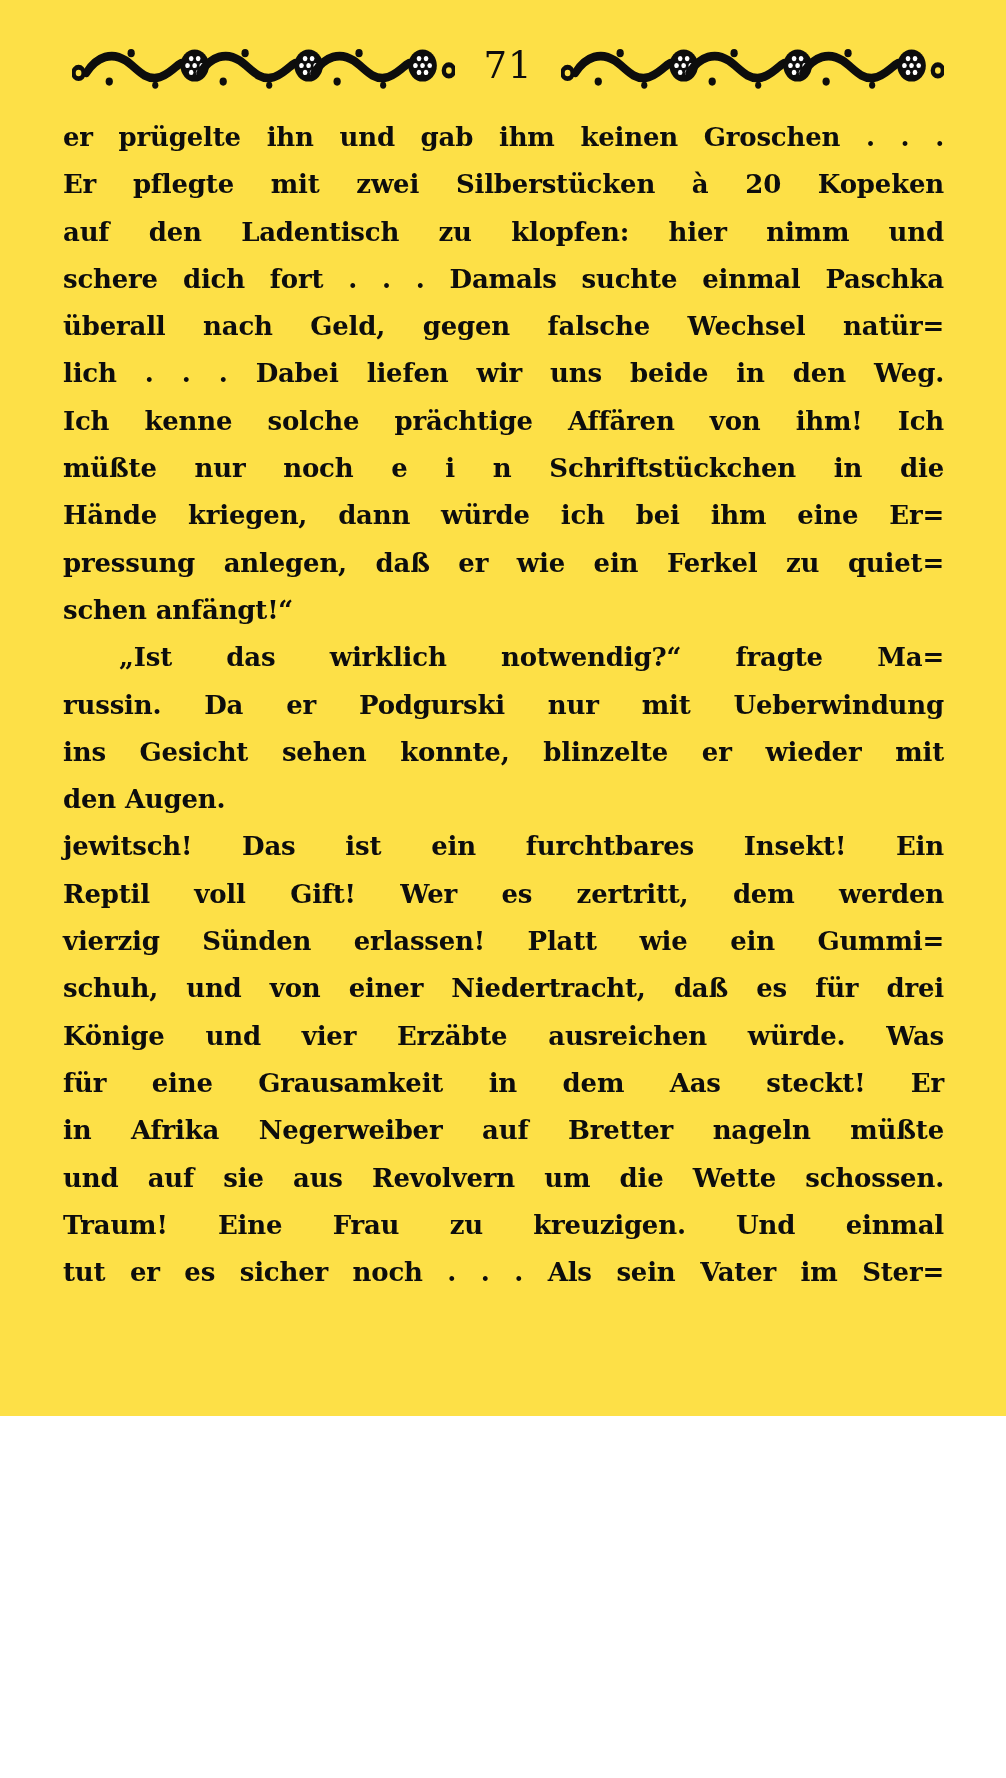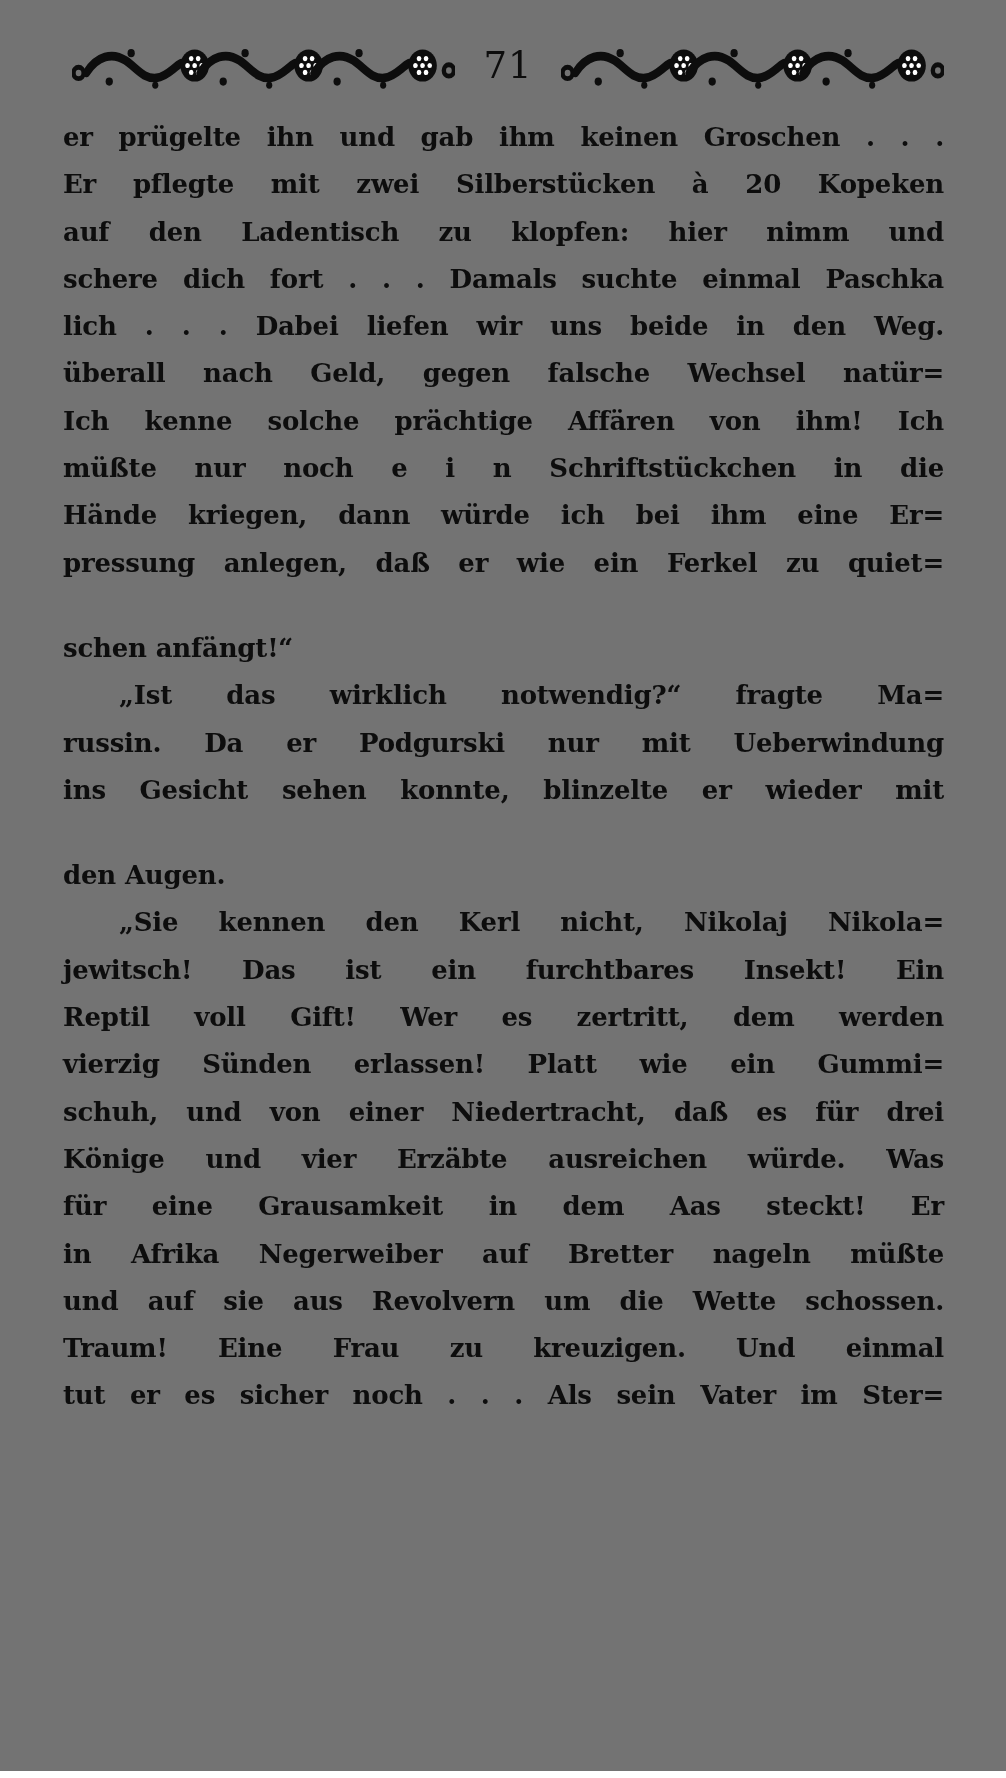--- a/index.html
+++ b/index.html
@@ -3,22 +3,22 @@
 <meta charset="utf-8">
 <style>
   html, body {
     margin: 0;
     padding: 0;
     background: #ffffff;
   }
   .page {
     position: relative;
     width: 1006px;
-    height: 1771px;
-    background: #737373;
+    height: 1416px;
+    background: #fde047;
     overflow: hidden;
     font-family: "DejaVu Serif", serif;
     color: #0c0c0c;
   }
   .header {
     position: absolute;
     top: 42px;
     left: 72px;
     right: 62px;
     height: 52px;
@@ -60,21 +60,20 @@
     overflow: visible;
     text-align: justify;
     text-align-last: justify;
     color: #0d0d0d;
     letter-spacing: -0.2px;
   }
   .line.indent { padding-left: 56px; }
   .line.last {
     text-align: left;
     text-align-last: left;
-    margin-top: 38px;
   }
   .defs-holder {
     position: absolute;
     width: 0; height: 0;
     overflow: hidden;
   }
 </style>
 </head>
 <body>
 
@@ -120,32 +119,31 @@
         <use href="#vine-band"></use>
       </svg>
     </span>
   </div>
 
   <div class="text-block">
       <div class="line">er prügelte ihn und gab ihm keinen Groschen . . .</div>
       <div class="line">Er pflegte mit zwei Silberstücken à 20 Kopeken</div>
       <div class="line">auf den Ladentisch zu klopfen: hier nimm und</div>
       <div class="line">schere dich fort . . . Damals suchte einmal Paschka</div>
+      <div class="line">überall nach Geld, gegen falsche Wechsel natür=</div>
       <div class="line">lich . . . Dabei liefen wir uns beide in den Weg.</div>
-      <div class="line">überall nach Geld, gegen falsche Wechsel natür=</div>
       <div class="line">Ich kenne solche prächtige Affären von ihm! Ich</div>
       <div class="line">müßte nur noch e i n Schriftstückchen in die</div>
       <div class="line">Hände kriegen, dann würde ich bei ihm eine Er=</div>
       <div class="line">pressung anlegen, daß er wie ein Ferkel zu quiet=</div>
       <div class="line last">schen anfängt!“</div>
       <div class="line indent">„Ist das wirklich notwendig?“ fragte Ma=</div>
       <div class="line">russin. Da er Podgurski nur mit Ueberwindung</div>
       <div class="line">ins Gesicht sehen konnte, blinzelte er wieder mit</div>
       <div class="line last">den Augen.</div>
-      <div class="line indent">„Sie kennen den Kerl nicht, Nikolaj Nikola=</div>
       <div class="line">jewitsch! Das ist ein furchtbares Insekt! Ein</div>
       <div class="line">Reptil voll Gift! Wer es zertritt, dem werden</div>
       <div class="line">vierzig Sünden erlassen! Platt wie ein Gummi=</div>
       <div class="line">schuh, und von einer Niedertracht, daß es für drei</div>
       <div class="line">Könige und vier Erzäbte ausreichen würde. Was</div>
       <div class="line">für eine Grausamkeit in dem Aas steckt! Er</div>
       <div class="line">in Afrika Negerweiber auf Bretter nageln müßte</div>
       <div class="line">und auf sie aus Revolvern um die Wette schossen.</div>
       <div class="line">Traum! Eine Frau zu kreuzigen. Und einmal</div>
       <div class="line">tut er es sicher noch . . . Als sein Vater im Ster=</div>

